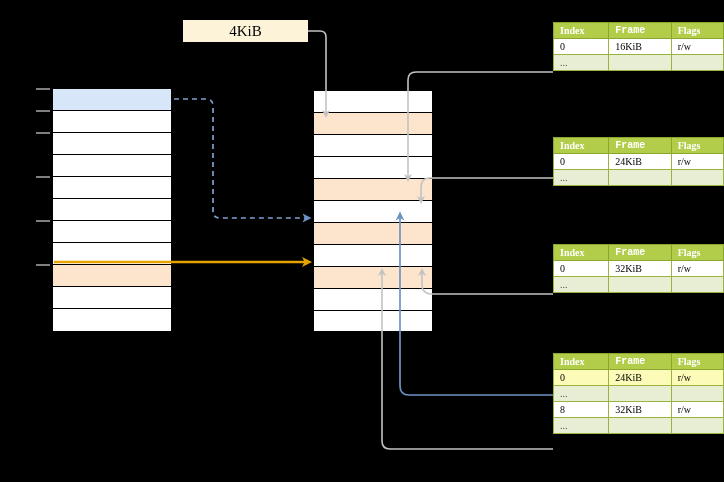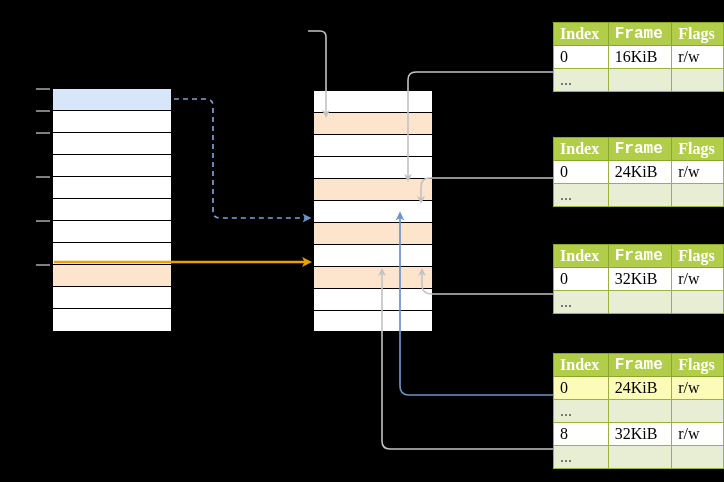--- a/index.html
+++ b/index.html
@@ -16,40 +16,41 @@
 
   
   .tick{position:absolute;height:1.5px;background:#7f7f7f;width:14px;}
 
   
   .label-box{position:absolute;background:#fdf3d8;border:0;color:#000;
              text-align:center;font-size:15px;line-height:22px;}
 
   
   table.pt{position:absolute;border-collapse:collapse;background:#84cc16;
-           font-size:16px;}
+           font-size:10px;}
   table.pt th{background:#b2cd4a;color:#fff;font-weight:bold;text-align:left;
               padding:2px 6px;border:1px solid #8ba62f;white-space:nowrap;}
   table.pt td{background:#fff;color:#000;text-align:left;padding:2px 6px;
               border:1px solid #9ab33c;white-space:nowrap;}
   table.pt tr.dots td{background:#e8eed4;color:#555;}
   table.pt td.yh{background:#fdfbb8;}
   table.pt .c-idx{width:54px;}
   table.pt .c-frm{width:62px;font-family:Liberation Mono, monospace;}
   table.pt .c-flg{width:50px;}
 
   
   svg.links{position:absolute;left:0;top:0;width:724px;height:482px;
             pointer-events:none;overflow:visible;}
 </style>
 </head>
 <body>
 
 <div id="stage">
 
+  <div class="label-box" style="left:183px;top:20px;width:125px;height:22px;">4KiB</div>
 
   <div class="tick" style="left:36px;top:88px;"></div>
   <div class="tick" style="left:36px;top:110px;"></div>
   <div class="tick" style="left:36px;top:132px;"></div>
   <div class="tick" style="left:36px;top:176px;"></div>
   <div class="tick" style="left:36px;top:220px;"></div>
   <div class="tick" style="left:36px;top:264px;"></div>
 
   <div class="stack" style="left:52px;top:88px;width:120px;height:242px;">
     <div class="row hl-blue" style="height:22px;"></div>

